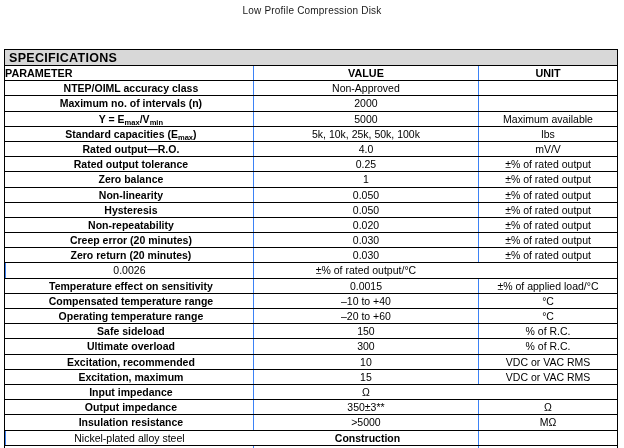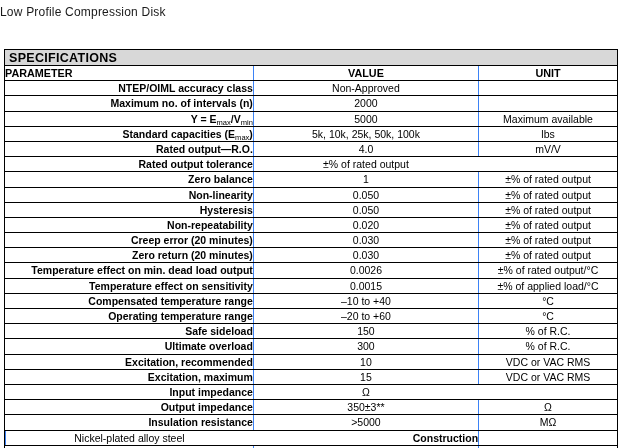--- a/index.html
+++ b/index.html
@@ -14,22 +14,22 @@
     width: 624px;
     height: 448px;
     background: #ffffff;
     overflow: hidden;
   }
   .title {
     position: absolute;
     top: 5px;
     left: 0;
     width: 100%;
-    text-align: left;
-    font-size: 12px;
+    text-align: center;
+    font-size: 10px;
     font-weight: 400;
     color: #1a1a1a;
     letter-spacing: 0.2px;
   }
   .spec-table {
     position: absolute;
     left: 4px;
     top: 49px;
     width: 612px;
     border: 1px solid #000000;
@@ -61,32 +61,32 @@
     height: 14.2px;
     overflow: hidden;
     white-space: nowrap;
     box-sizing: border-box;
   }
   .cell.head {
     font-weight: bold;
     font-size: 10.8px;
   }
   .cell.param {
-    text-align: right;
+    text-align: center;
     padding-left: 4px;
     font-weight: bold;
   }
   .cell.value, .cell.unit {
     text-align: center;
     border-left: 1px solid #3b82f6;
   }
   .cell sub {
     font-size: 0.72em;
     vertical-align: -2px;
-    font-weight: normal;
+    font-weight: bold;
   }
 </style>
 </head>
 <body>
 
 <div class="page">
   <div class="title">Low Profile Compression Disk</div>
 
   <div class="spec-table">
     <div class="spec-bar">SPECIFICATIONS</div>
@@ -118,20 +118,21 @@
           <div class="cell value">5k, 10k, 25k, 50k, 100k</div>
           <div class="cell unit">lbs</div>
         </div>
         <div class="row">
           <div class="cell param">Rated output—R.O.</div>
           <div class="cell value">4.0</div>
           <div class="cell unit">mV/V</div>
         </div>
         <div class="row">
           <div class="cell param">Rated output tolerance</div>
+          <div class="cell value">0.25</div>
           <div class="cell unit">±% of rated output</div>
         </div>
         <div class="row">
           <div class="cell param">Zero balance</div>
           <div class="cell value">1</div>
           <div class="cell unit">±% of rated output</div>
         </div>
         <div class="row">
           <div class="cell param">Non-linearity</div>
           <div class="cell value">0.050</div>
@@ -151,21 +152,20 @@
           <div class="cell param">Creep error (20 minutes)</div>
           <div class="cell value">0.030</div>
           <div class="cell unit">±% of rated output</div>
         </div>
         <div class="row">
           <div class="cell param">Zero return (20 minutes)</div>
           <div class="cell value">0.030</div>
           <div class="cell unit">±% of rated output</div>
         </div>
         <div class="row">
-          <div class="cell param">Temperature effect on min. dead load output</div>
           <div class="cell value">0.0026</div>
           <div class="cell unit">±% of rated output/°C</div>
         </div>
         <div class="row">
           <div class="cell param">Temperature effect on sensitivity</div>
           <div class="cell value">0.0015</div>
           <div class="cell unit">±% of applied load/°C</div>
         </div>
         <div class="row">
           <div class="cell param">Compensated temperature range</div>

